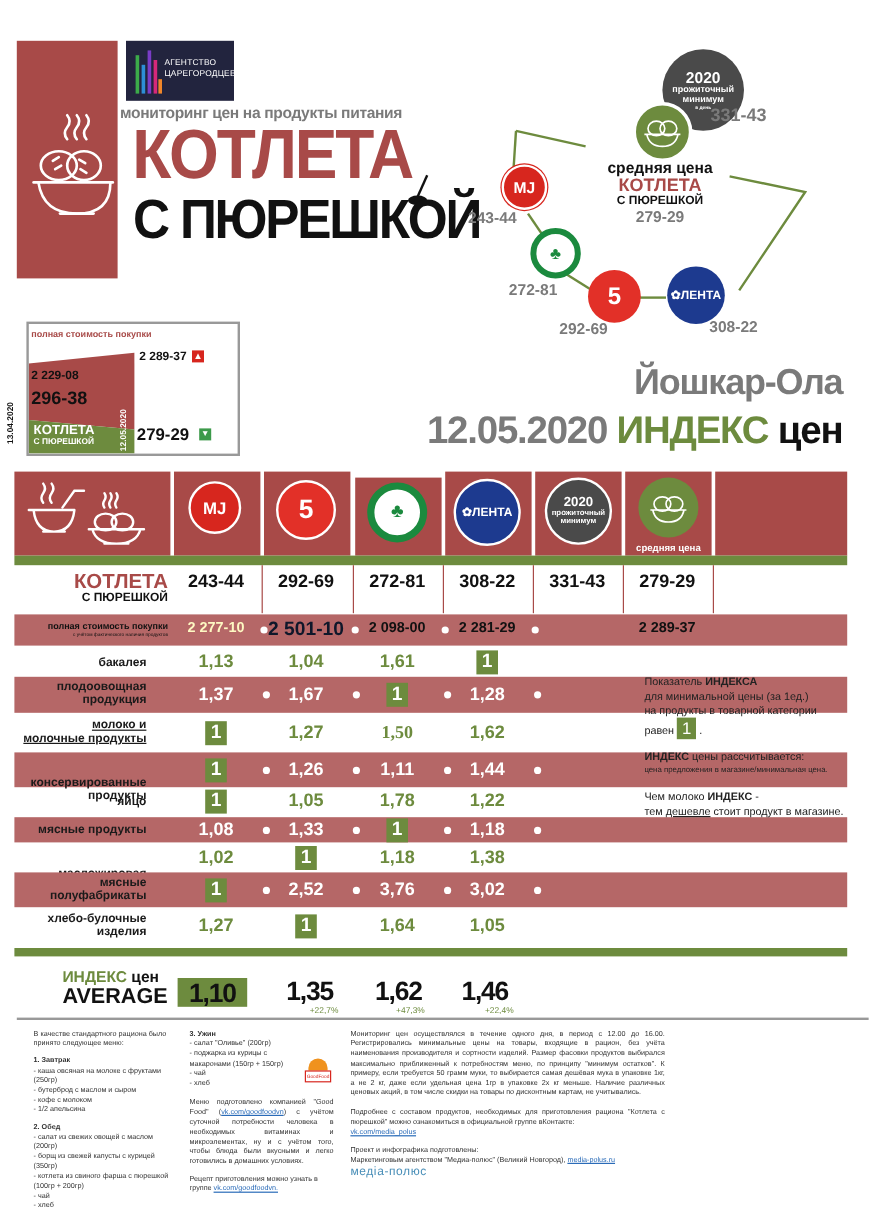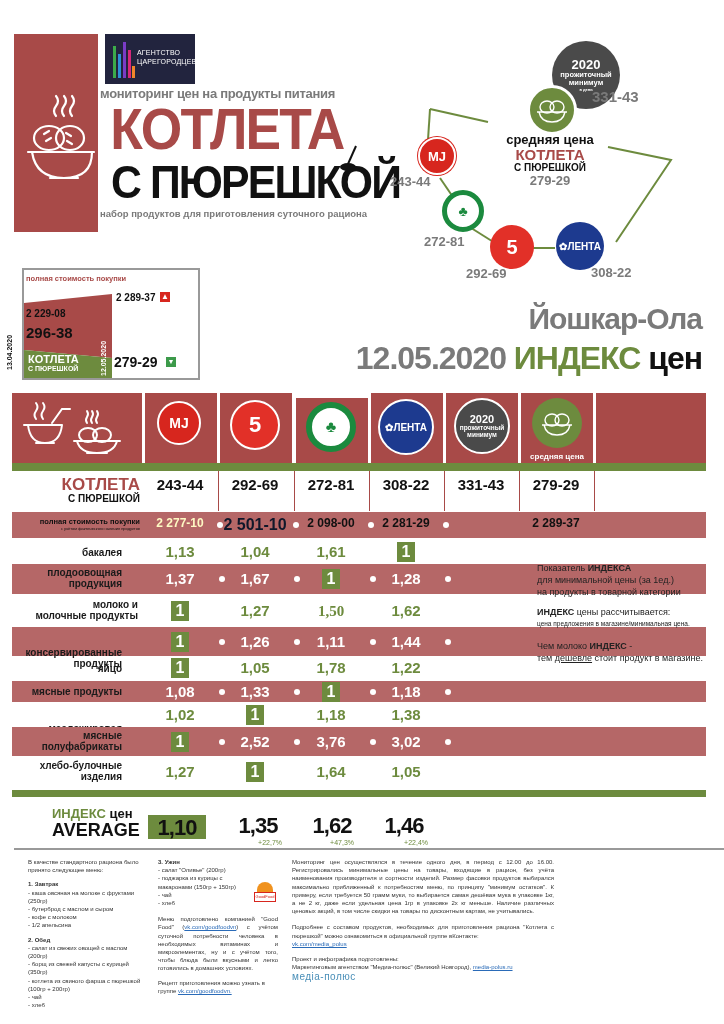--- a/index.html
+++ b/index.html
@@ -81,21 +81,20 @@
 <div class="abs mon">мониторинг цен на продукты питания</div>
 <div class="abs big1">КОТЛЕТА</div>
 <div class="abs" style="left:340px;top:144px;">
   <svg width="24" height="30" viewBox="0 0 24 30">
       <path d="M16 2 L8 20" stroke="#111" stroke-width="2"></path>
       <ellipse cx="8" cy="23" rx="8" ry="4" fill="#111"></ellipse>
     </svg>
 </div>
 <div class="abs big2">С ПЮРЕШКОЙ</div>
 <div class="abs sub">
-  <div>набор продуктов для приготовления суточного рациона</div>
 </div>
 
 <svg class="abs" style="left:380px;top:30px" width="344" height="260">
   <g fill="none" stroke="#6d8b3e" stroke-width="2">
     <path d="M50 79 L48 110"></path>
     <path d="M50 79 L108 92"></path>
     <path d="M228 117 L291 130 L236 212"></path>
     <path d="M60 148 L75 170"></path>
     <path d="M88 196 L115 213"></path>
     <path d="M150 218 L175 218"></path>
@@ -268,21 +267,21 @@
       <div class="val w" style="left: 133px; top: 5px; line-height: 20px;">1,37</div>
       <div class="dot" style="left: 207px; top: 12px;"></div>
       <div class="val w" style="left: 208px; top: 5px; line-height: 20px;">1,67</div>
       <div class="dot" style="left: 282px; top: 12px;"></div>
       <div class="val w" style="left: 284px; top: 5px; line-height: 20px;"><span class="one">1</span></div>
       <div class="dot" style="left: 358px; top: 12px;"></div>
       <div class="val w" style="left: 359px; top: 5px; line-height: 20px;">1,28</div>
       <div class="dot" style="left: 433px; top: 12px;"></div>
     </div>
     <div class="abs" style="left: 12px; top: 596px; width: 510px; height: 30px;">
-      <div class="rlabel" style="left: 16px; width: 110px; top: 3px; right: auto;">
+      <div class="rlabel" style="left: 0px; width: 110px; top: 3px; right: auto; text-decoration: underline;">
         <div>молоко и</div>
         <div>молочные продукты</div>
       </div>
       <div class="val g" style="left: 133px; top: 5px; line-height: 20px;"><span class="one">1</span></div>
       <div class="val g" style="left: 208px; top: 5px; line-height: 20px;">1,27</div>
       <div class="val g" style="left: 284px; top: 5px; line-height: 20px; font-family: Liberation Serif, serif;">1,50</div>
       <div class="val g" style="left: 359px; top: 5px; line-height: 20px;">1,62</div>
     </div>
     <div class="abs row-red" style="left: 12px; top: 627px; width: 694px; height: 29px;">
       <div class="rlabel" style="left: 0px; width: 110px; top: 20px; right: auto;">
@@ -375,20 +374,21 @@
 <div class="abs" style="left:368px;top:813px;width:72px;text-align:center">
   <div class="avg-num">1,46</div>
   <div class="avg-pct" style="text-align:right;padding-right:12px">+22,4%</div>
 </div>
 <div class="abs" style="left:14px;top:848px;width:710px;height:2px;background:#999"></div>
 
 <div class="abs legend" style="left:537px;top:562px;width:185px">
   <div><span>Показатель </span><b>ИНДЕКСА</b></div>
   <div>для минимальной цены (за 1ед.)</div>
   <div>на продукты в товарной категории</div>
+  <div><span>равен</span> <span class="one" style="font-size:14px;height:18px;line-height:18px;width:16px">1</span> <span>.</span></div>
   <div style="margin-top:8px"><b>ИНДЕКС</b><span> цены рассчитывается:</span></div>
   <div style="font-size:6.5px">цена предложения в магазине/минимальная цена.</div>
   <div style="margin-top:10px"><span>Чем молоко </span><b>ИНДЕКС</b><span> -</span></div>
   <div><span>тем </span><u>дешевле</u><span> стоит продукт в магазине.</span></div>
 </div>
 
 <div class="abs small" style="left:28px;top:858px;width:115px">
   <div>В качестве стандартного рациона было принято следующее меню:</div>
   <div style="margin-top:6px"><b>1. Завтрак</b></div>
   <div id="breakfast-list">

